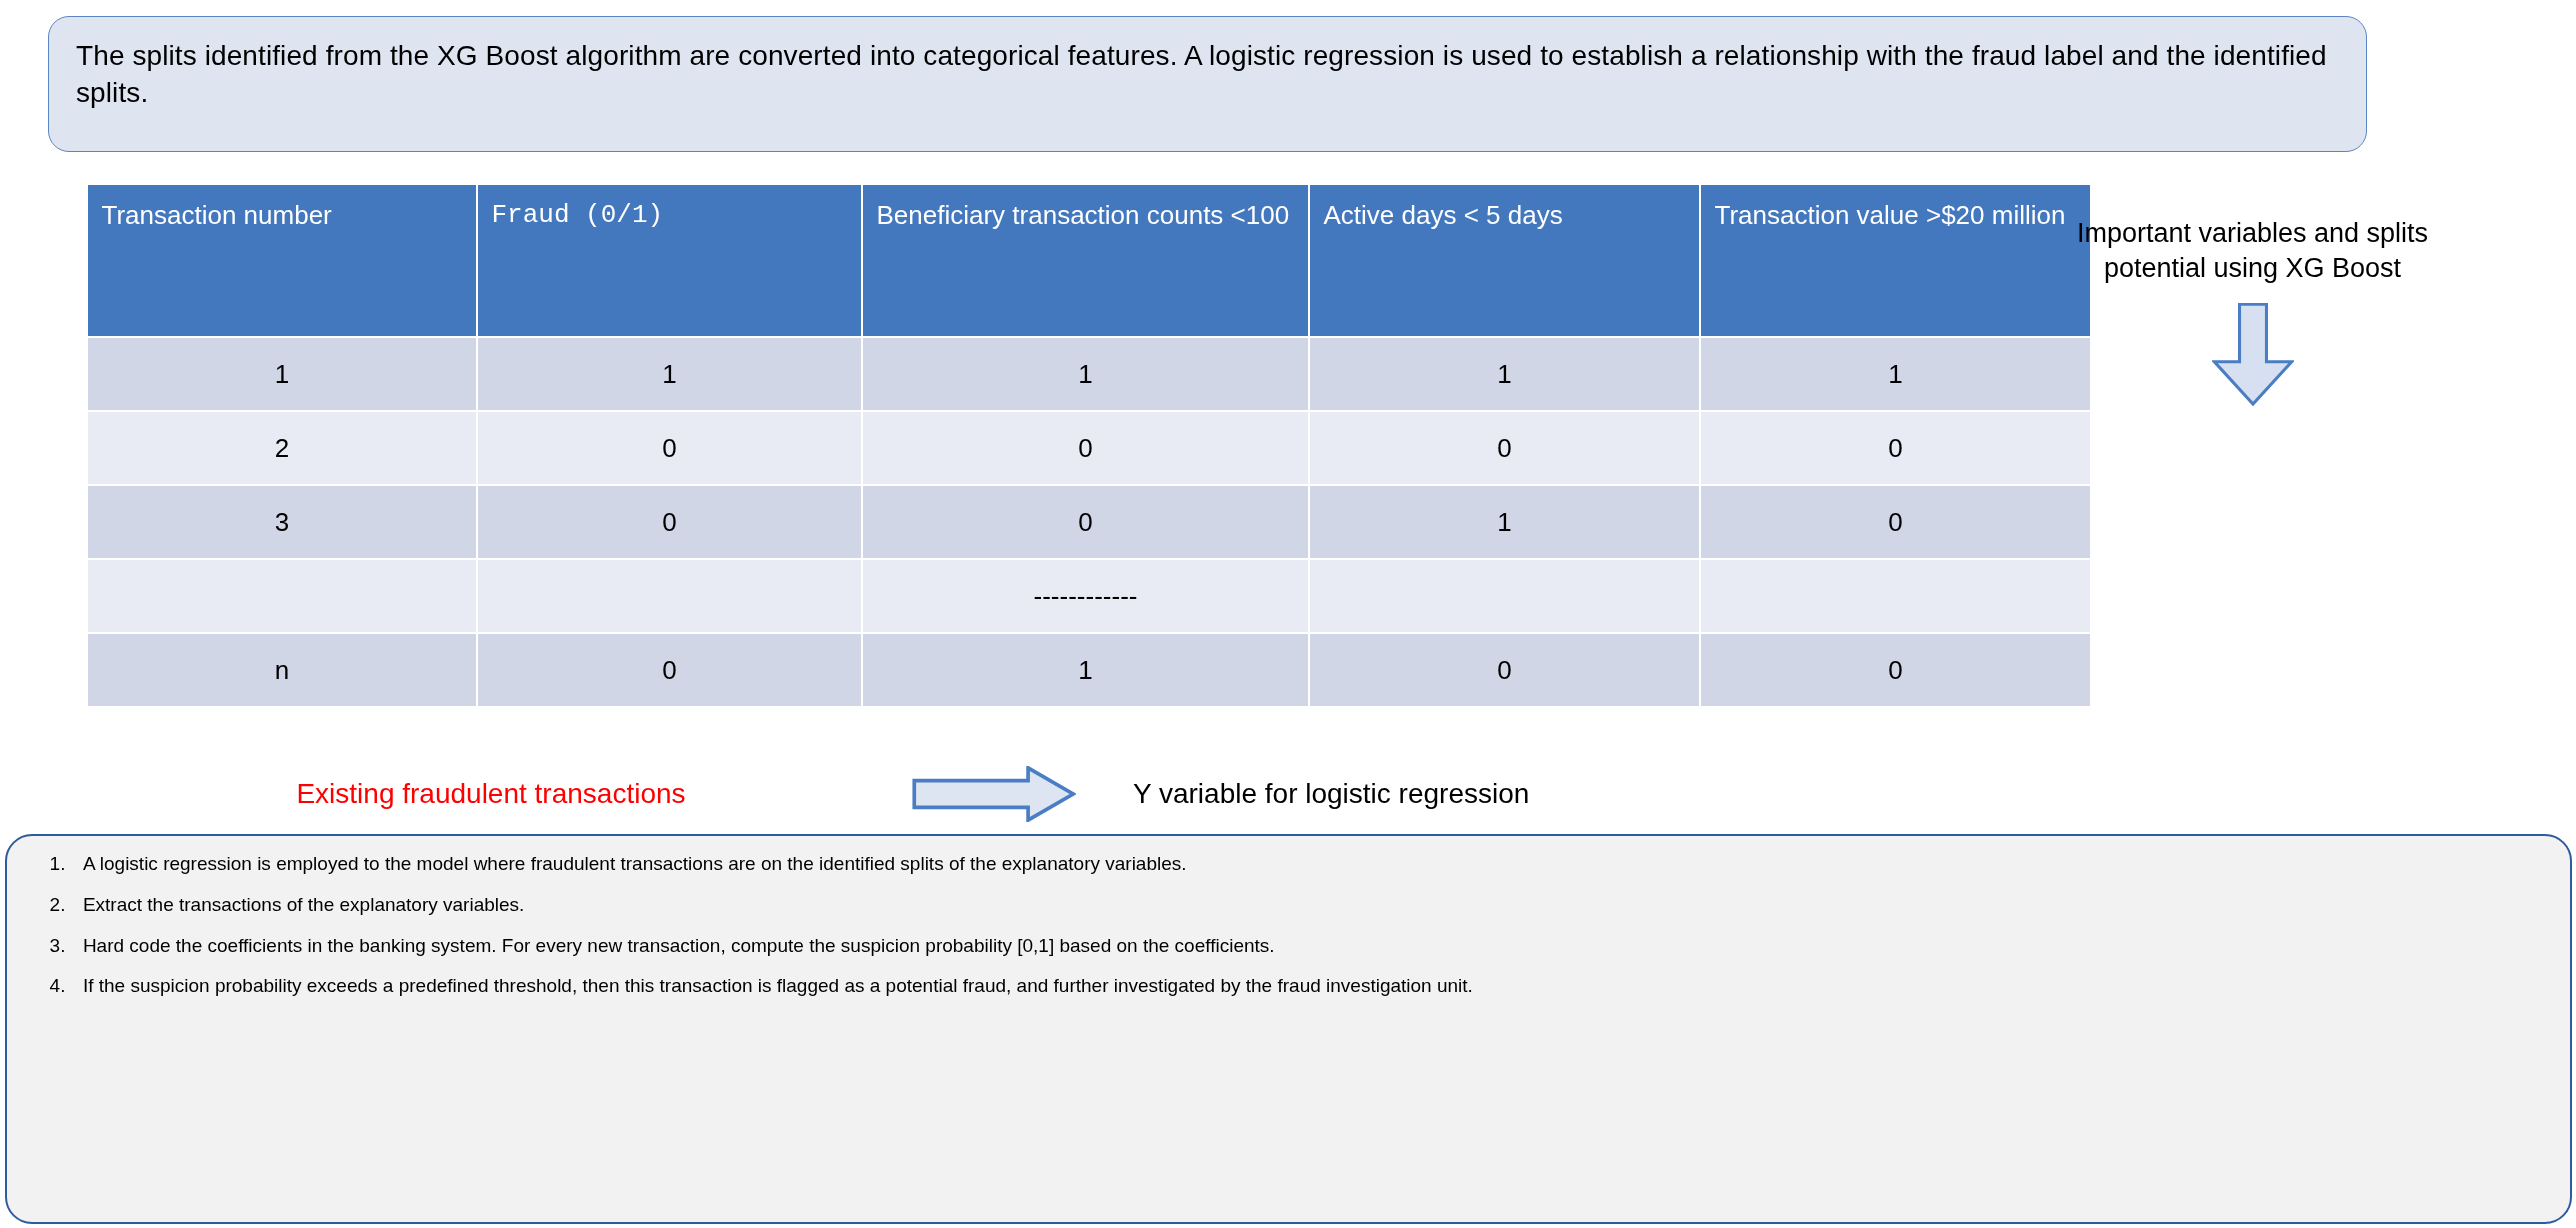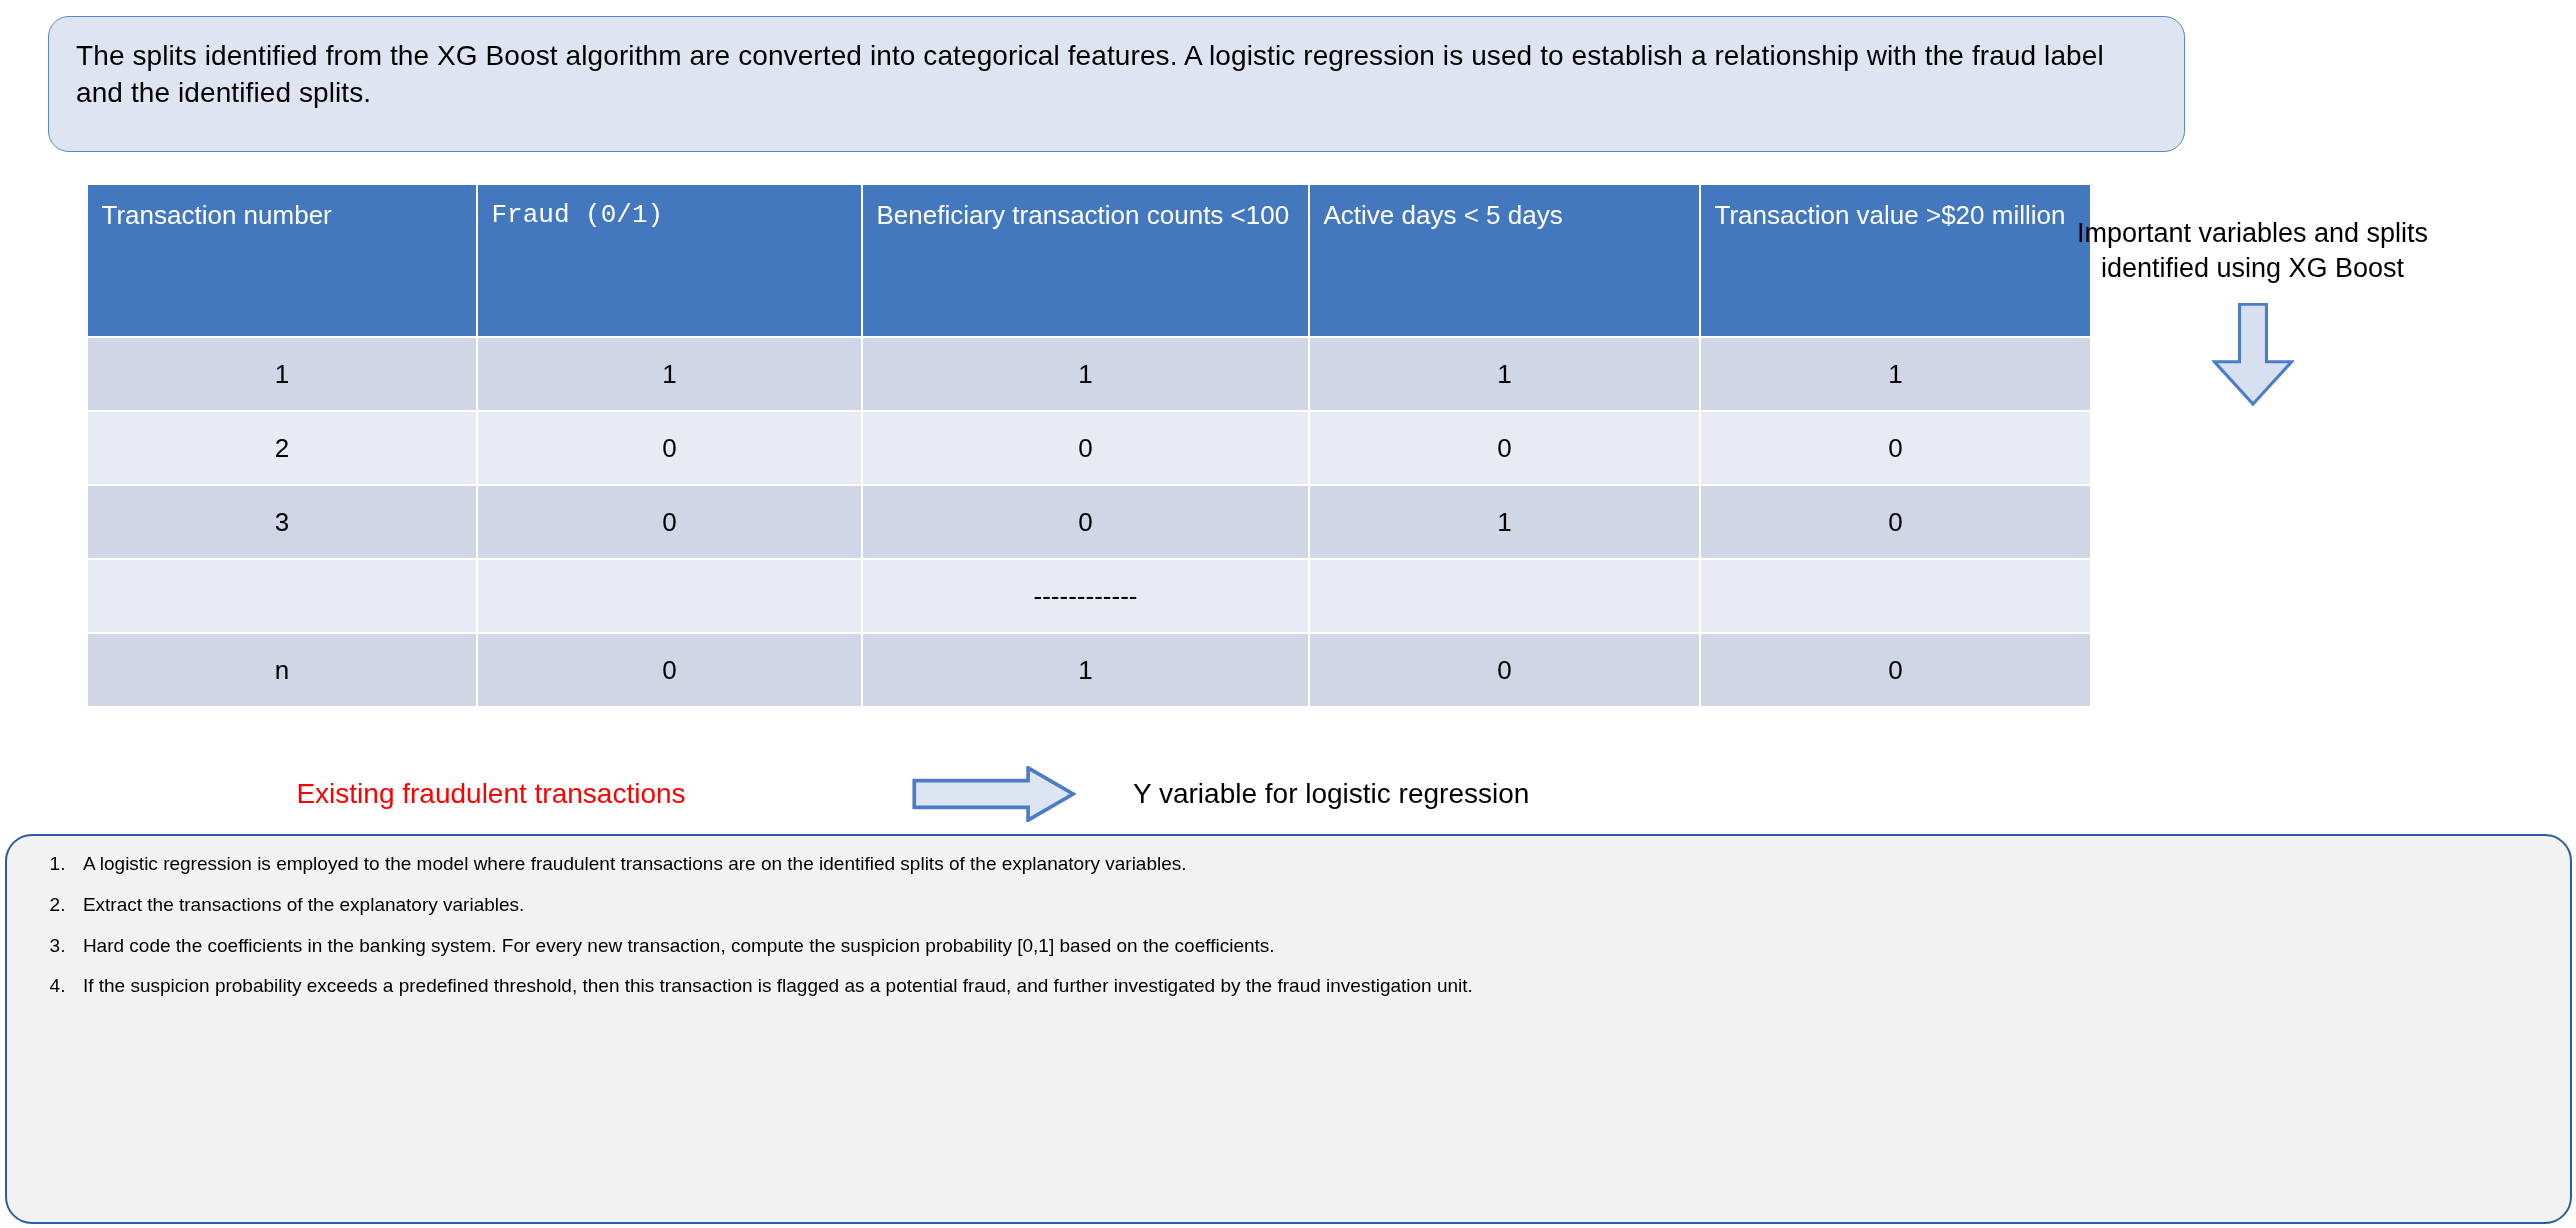--- a/index.html
+++ b/index.html
@@ -14,21 +14,21 @@
     font-family: "Liberation Sans", sans-serif;
     color: #000000;
     overflow: hidden;
   }
 
   
   .top-banner {
     position: absolute;
     left: 48px;
     top: 16px;
-    width: 2137px;
+    width: 2319px;
     height: 136px;
     box-sizing: border-box;
     background: #DEE5F1;
     border: 1.8px solid #5B86C4;
     border-radius: 21px;
     padding: 21px 27px 0 27px;
   }
   .top-banner-text {
     font-size: 28px;
     line-height: 1.32;
@@ -230,21 +230,21 @@
         <td>0</td>
         <td>1</td>
         <td>0</td>
         <td>0</td>
       </tr>
     </tbody>
   </table>
 </div>
 
 <div class="right-col">
-  <div class="right-text">Important variables and splits identified using XG Boost</div>
+  <div class="right-text">Important variables and splits potential using XG Boost</div>
   <div class="down-arrow-box">
     <svg class="arrow-down-svg" width="82" height="103" viewBox="0 0 134 168">
       <polygon points="45,2 89,2 89,96 130,96 67,165 4,96 45,96" fill="#D6E0F0" stroke="#4A7DC4" stroke-width="5" stroke-linejoin="miter"></polygon>
     </svg>
   </div>
 </div>
 
 <div class="caption-row">
   <div class="caption-red">Existing fraudulent transactions</div>
   <div class="caption-arrow">

